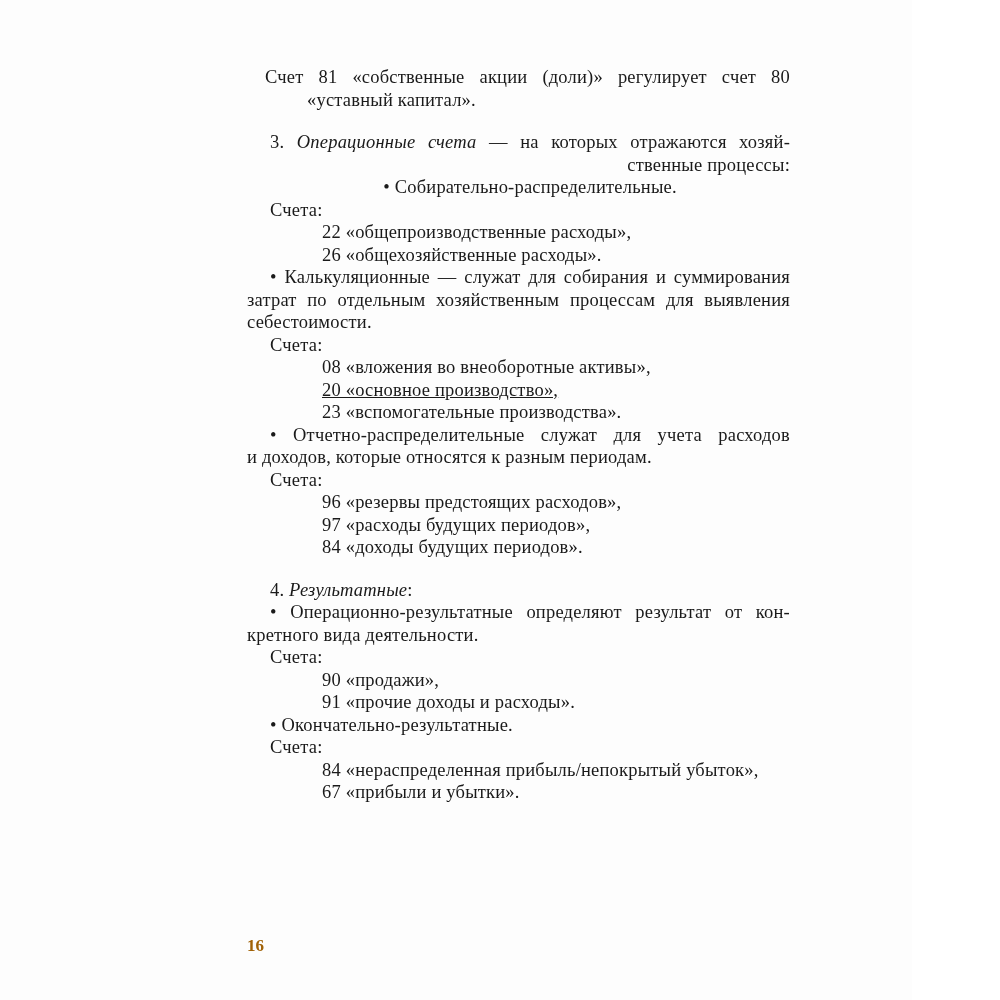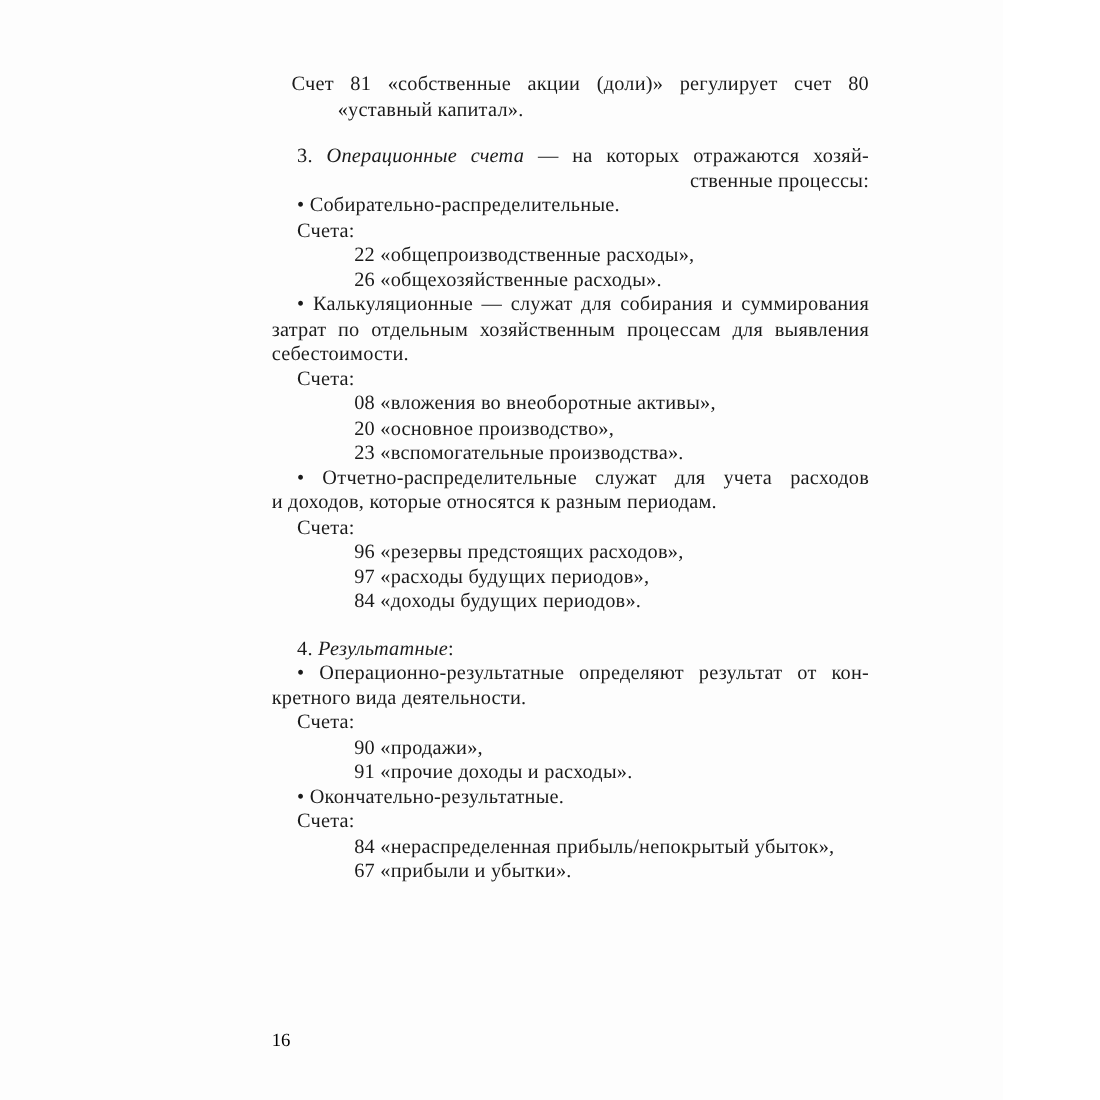--- a/index.html
+++ b/index.html
@@ -33,43 +33,43 @@
     text-align-last: justify;
   }
   .italic {
     font-style: italic;
   }
   .page-number {
     position: absolute;
     left: 247px;
     top: 936px;
     font-size: 17px;
-    font-weight: normal;
-    color: #000000;
+    font-weight: bold;
+    color: #a16207;
   }
 </style>
 </head>
 <body>
 
 <div class="page">
   <main class="text-block">
       <div class="line justify" style="padding-left: 18px;"><span>Счет 81 «собственные акции (доли)» регулирует счет 80</span></div>
       <div class="line" style="padding-left: 60px;"><span>«уставный капитал».</span></div>
       <div class="line justify" style="padding-left: 23px; margin-top: 20px;"><span>3. </span><span class="italic">Операционные счета</span><span> — на которых отражаются хозяй-</span></div>
       <div class="line" style="padding-left: 0px; text-align: right;"><span>ственные процессы:</span></div>
-      <div class="line" style="padding-left: 23px;"><span>• Собирательно-распределительные.</span></div>
+      <div class="line" style="padding-left: 23px; text-align: center;"><span>• Собирательно-распределительные.</span></div>
       <div class="line" style="padding-left: 23px;"><span>Счета:</span></div>
       <div class="line" style="padding-left: 75px;"><span>22 «общепроизводственные расходы»,</span></div>
       <div class="line" style="padding-left: 75px;"><span>26 «общехозяйственные расходы».</span></div>
       <div class="line justify" style="padding-left: 23px;"><span>• Калькуляционные — служат для собирания и суммирования</span></div>
       <div class="line justify" style="padding-left: 0px;"><span>затрат по отдельным хозяйственным процессам для выявления</span></div>
       <div class="line" style="padding-left: 0px;"><span>себестоимости.</span></div>
       <div class="line" style="padding-left: 23px;"><span>Счета:</span></div>
       <div class="line" style="padding-left: 75px;"><span>08 «вложения во внеоборотные активы»,</span></div>
-      <div class="line" style="padding-left: 75px;"><span>20 «основное производство»,</span></div>
+      <div class="line" style="padding-left: 75px; text-decoration: underline;"><span>20 «основное производство»,</span></div>
       <div class="line" style="padding-left: 75px;"><span>23 «вспомогательные производства».</span></div>
       <div class="line justify" style="padding-left: 23px;"><span>• Отчетно-распределительные служат для учета расходов</span></div>
       <div class="line" style="padding-left: 0px;"><span>и доходов, которые относятся к разным периодам.</span></div>
       <div class="line" style="padding-left: 23px;"><span>Счета:</span></div>
       <div class="line" style="padding-left: 75px;"><span>96 «резервы предстоящих расходов»,</span></div>
       <div class="line" style="padding-left: 75px;"><span>97 «расходы будущих периодов»,</span></div>
       <div class="line" style="padding-left: 75px;"><span>84 «доходы будущих периодов».</span></div>
       <div class="line" style="padding-left: 23px; margin-top: 20px;"><span>4. </span><span class="italic">Результатные</span><span>:</span></div>
       <div class="line justify" style="padding-left: 23px;"><span>• Операционно-результатные определяют результат от кон-</span></div>
       <div class="line" style="padding-left: 0px;"><span>кретного вида деятельности.</span></div>

